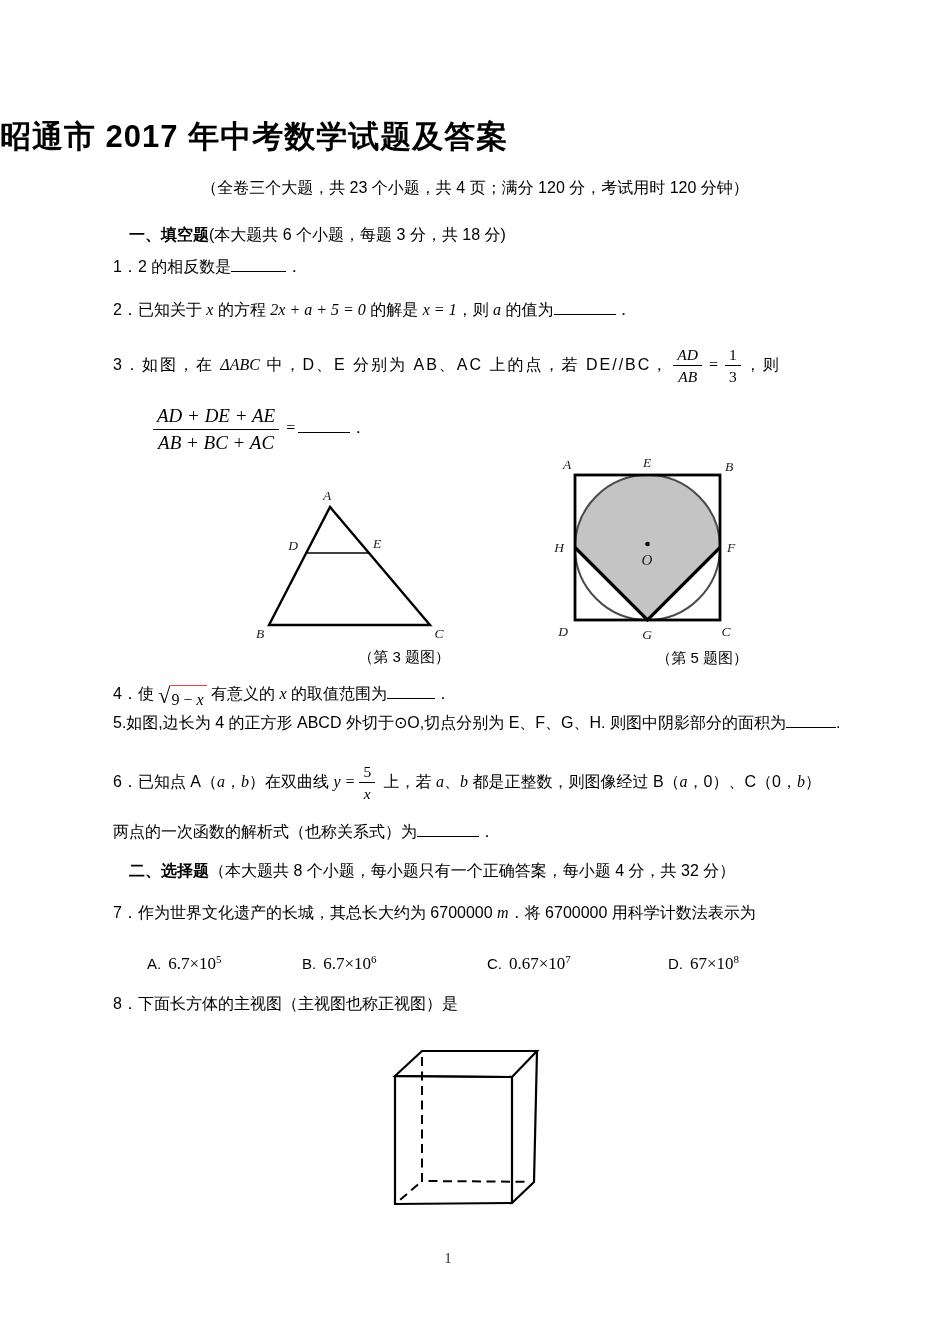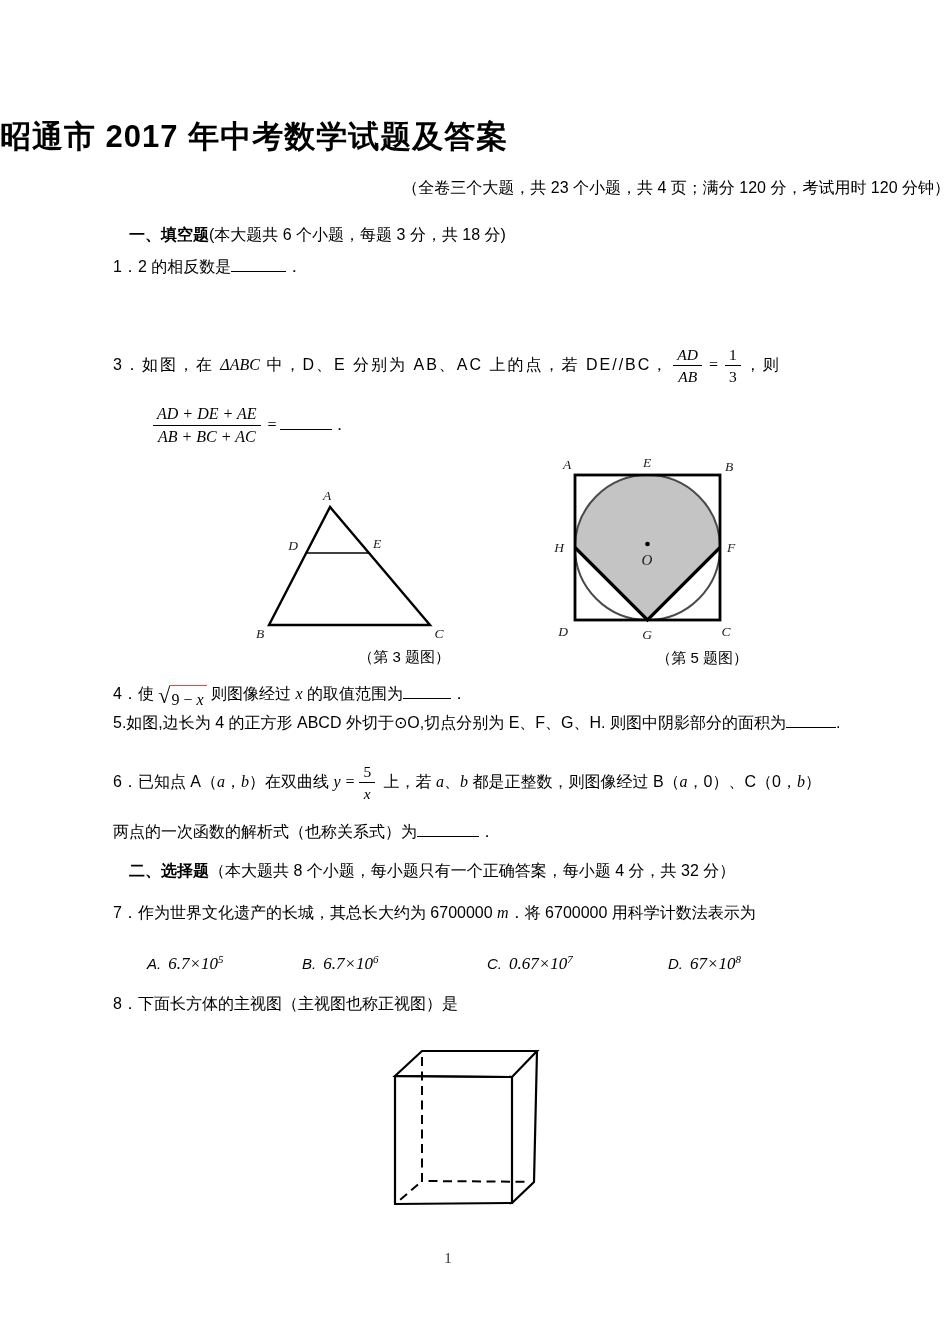--- a/index.html
+++ b/index.html
@@ -6,48 +6,48 @@
   html,body { background:#ffffff; }
   .page {
     position:relative; width:950px; height:1344px; background:#ffffff;
     font-family:"Liberation Sans","DejaVu Sans",sans-serif; color:#000; overflow:hidden;
   }
   .title {
     position:absolute; top:116px; left:0; width:950px; text-align:left;
     font-size:31px; font-weight:bold; letter-spacing:1px;
   }
   .subtitle {
-    position:absolute; top:178px; left:0; width:950px; text-align:right; font-size:16px;
+    position:absolute; top:178px; left:0; width:950px; text-align:center; font-size:16px;
   }
   .line {
     position:absolute; left:113px; font-size:16px; line-height:22px; white-space:nowrap;
   }
   .b { font-weight:bold;margin-left:16px; }
   .math { font-family:"Liberation Serif","DejaVu Serif",serif; font-style:italic; }
   .rm { font-family:"Liberation Serif","DejaVu Serif",serif; font-style:normal; margin:0 3px; }
   .sp { letter-spacing:2px; }
   .frac {
     display:inline-flex; flex-direction:column; vertical-align:middle;
     font-family:"Liberation Serif","DejaVu Serif",serif; font-style:italic;
     font-size:15.5px; line-height:1.25; text-align:center; margin:0 4px;
   }
   .frac .num { display:block; border-bottom:1px solid #000; padding:0 4px 1px; }
   .frac .den { display:block; padding-top:1px; }
   .frac.up   { font-style:normal; }
   .frac .rn  { font-style:normal; }
-  .frac.big  { font-size:16px;margin-left:40px; }
+  .frac.big  { font-size:19px;margin-left:40px; }
   .blank { display:inline-block; border-bottom:1px solid #000; height:16px; vertical-align:baseline; }
   .w48{width:48px} .w50{width:50px} .w52{width:52px} .w55{width:55px} .w62{width:62px}
   .sqrt { display:inline-flex; align-items:flex-start; vertical-align:-4px;
           font-family:"Liberation Serif","DejaVu Serif",serif; }
   .sqrt .sign { font-size:22px; line-height:1; }
   .sqrt .radicand { border-top:1px solid #ef4444; padding:3px 3px 0 1px; font-size:16px; }
   .sqrt .radicand .it { font-style:italic; }
   sup { font-size:11px; font-family:"Liberation Serif","DejaVu Serif",serif; }
-  .choice { position:absolute; top:0; white-space:nowrap;font-style:italic; }
+  .choice { position:absolute; top:0; white-space:nowrap; }
   .choice .lab { font-size:15px; margin-right:7px; }
   .choice .base { font-family:"Liberation Serif","DejaVu Serif",serif; font-size:17px; }
   .figure { position:absolute; }
   .caption { font-size:15px; text-align:right; width:100%; }
   svg text { font-family:"Liberation Serif","DejaVu Serif",serif; font-style:italic;
              font-size:13.5px; fill:#1a1a1a; }
   .pagenum { position:absolute; top:1250px; left:0; width:896px; text-align:center;
              font-family:"Liberation Serif","DejaVu Serif",serif; font-size:15px; color:#333; }
 </style>
 </head>
@@ -55,20 +55,21 @@
 
 <div class="page">
 
   <div class="title">昭通市 2017 年中考数学试题及答案</div>
   <div class="subtitle">（全卷三个大题，共 23 个小题，共 4 页；满分 120 分，考试用时 120 分钟）</div>
 
   <div class="line" style="top:224px"><span class="b">一、填空题</span><span>(本大题共 6 个小题，每题 3 分，共 18 分)</span></div>
 
   <div class="line" style="top:256px"><span>1．2 的相反数是</span><span class="blank w55"></span><span>．</span></div>
 
+  <div class="line" style="top:299px"><span>2．已知关于 </span><span class="math">x</span><span> 的方程 </span><span class="math">2x + a + 5 = 0</span><span> 的解是 </span><span class="math">x = 1</span><span>，则 </span><span class="math">a</span><span> 的值为</span><span class="blank w62"></span><span>．</span></div>
 
   <div class="line" style="top:345px"><span class="sp">3．如图，在 </span><span class="math">ΔABC</span><span class="sp"> 中，D、E 分别为 AB、AC 上的点，若 DE//BC，</span><span class="frac">
         <span class="num">AD</span>
         <span class="den">AB</span>
       </span><span class="rm">=</span><span class="frac up">
         <span class="num">1</span>
         <span class="den">3</span>
       </span><span class="sp">，则</span></div>
 
   <div class="line" style="top:404px"><span class="frac big">
@@ -107,21 +108,21 @@
       <text x="15" y="188" text-anchor="middle">D</text>
       <text x="99" y="191" text-anchor="middle">G</text>
       <text x="178" y="188" text-anchor="middle">C</text>
     </svg>
     <div class="caption">（第 5 题图）</div>
   </div>
 
   <div class="line" style="top:683px"><span>4．使 </span><span class="sqrt">
         <span class="sign">√</span>
         <span class="radicand"><span>9 − </span><span class="it">x</span></span>
-      </span><span> 则图像经过 </span><span class="math">x</span><span> 的取值范围为</span><span class="blank w48"></span><span>．</span></div>
+      </span><span> 有意义的 </span><span class="math">x</span><span> 的取值范围为</span><span class="blank w48"></span><span>．</span></div>
 
   <div class="line" style="top:712px"><span>5.如图,边长为 4 的正方形 ABCD 外切于⊙O,切点分别为 E、F、G、H. 则图中阴影部分的面积为</span><span class="blank w50"></span><span>.</span></div>
 
   <div class="line" style="top:762px"><span>6．已知点 A（</span><span class="math">a</span><span>，</span><span class="math">b</span><span>）在双曲线 </span><span class="math">y =</span><span class="frac">
         <span class="num rn">5</span>
         <span class="den">x</span>
       </span><span> 上，若 </span><span class="math">a</span><span>、</span><span class="math">b</span><span> 都是正整数，则图像经过 B（</span><span class="math">a</span><span>，0）、C（0，</span><span class="math">b</span><span>）</span></div>
 
   <div class="line" style="top:821px"><span>两点的一次函数的解析式（也称关系式）为</span><span class="blank w62"></span><span>．</span></div>
 

